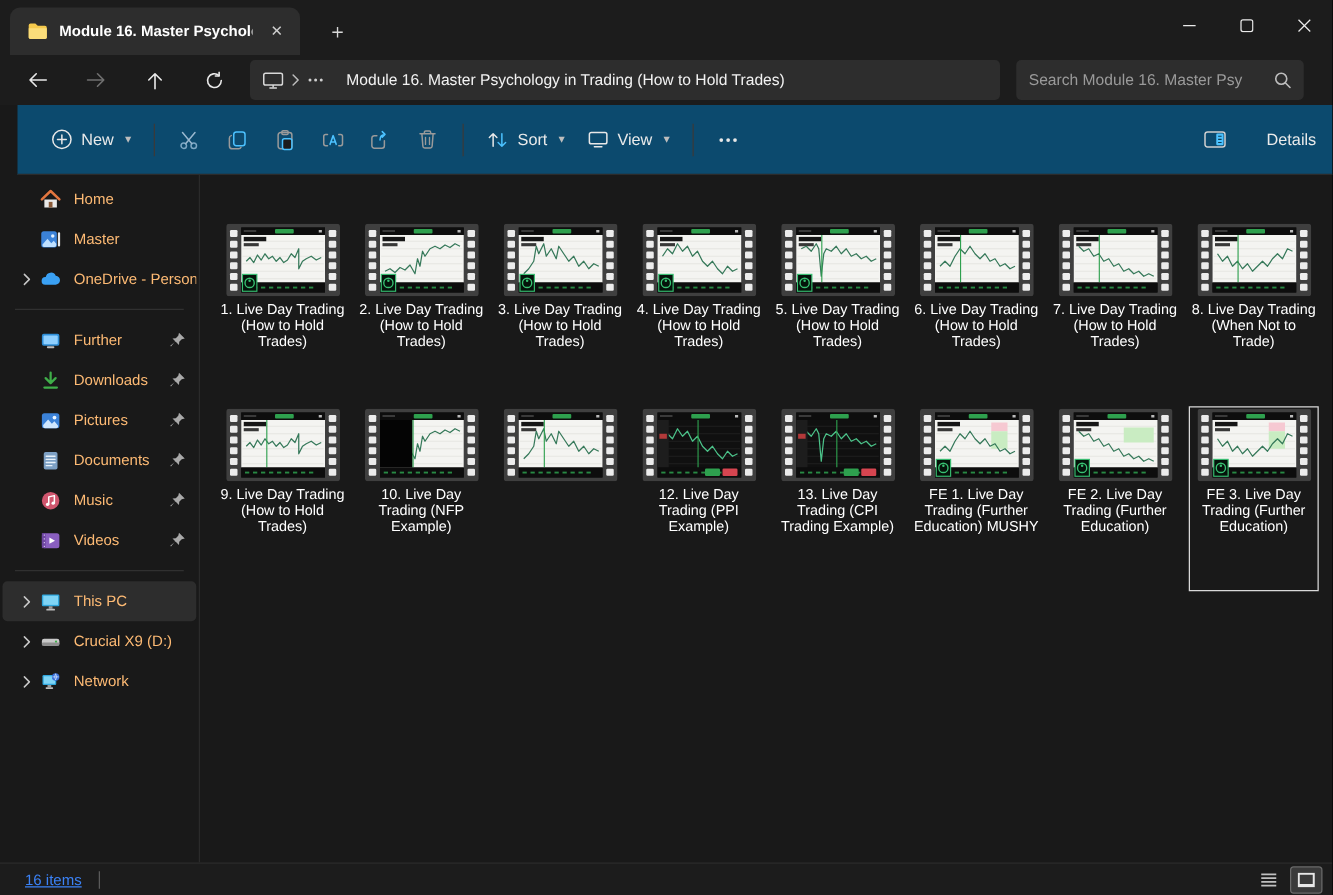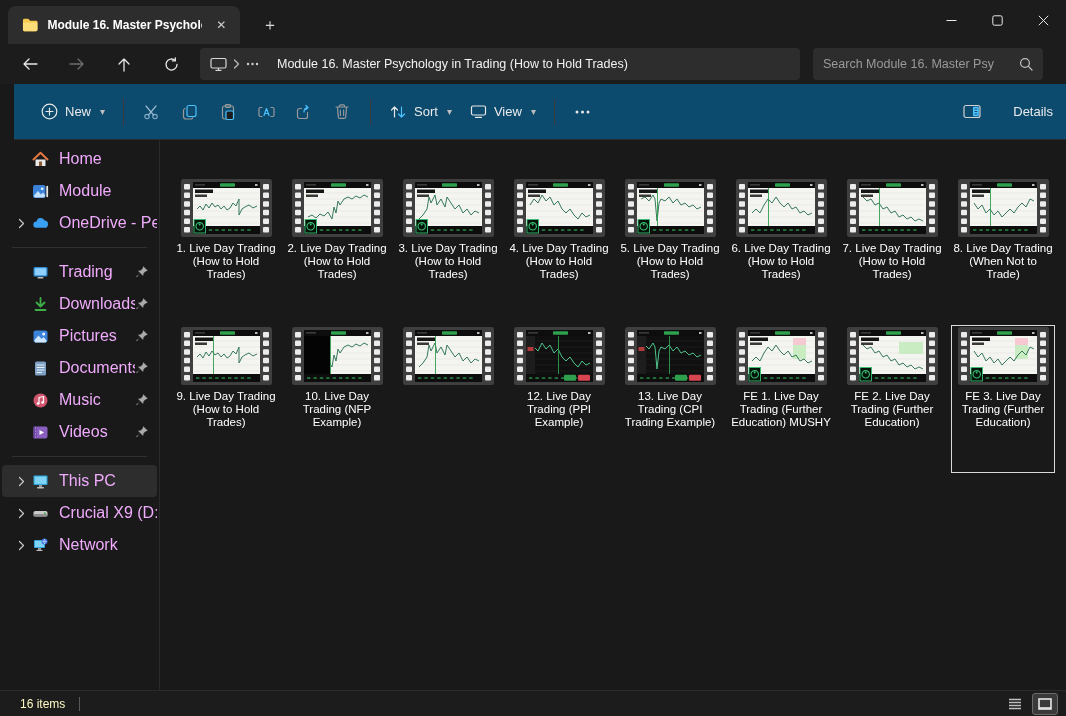--- a/index.html
+++ b/index.html
@@ -49,40 +49,40 @@
   .tsep { width:1px; height:26px; background:#3a3a3a; margin:0 9px; }
   .chev { color:#bdbdbd; font-size:10px; margin-left:2px; }
   .toolbar .right { margin-left:auto;gap:32px; }
   
   .main { position:absolute; left:0; top:140px; width:1066px; height:550px; display:flex; }
   .sidebar { width:160px; height:100%; padding-top:3px; background:#191919; border-right:1px solid #2a2a2a; overflow:hidden; }
   .srow { height:32px; display:flex; align-items:center; padding-left:8px; margin:0 2px; border-radius:4px; }
   .srow.selected { background:#2d2d2d; }
   .schev { width:22px; display:flex; justify-content:center; color:#c8c8c8; }
   .sicon { width:17px; height:17px; margin-right:10px; flex:0 0 auto; }
-  .slabel { font-size:16px; color:#f0abfc; white-space:nowrap; overflow:hidden; flex:1; }
+  .slabel { font-size:12px; color:#fdba74; white-space:nowrap; overflow:hidden; flex:1; }
   .spin { width:14px; height:14px; margin-right:8px; flex:0 0 auto; }
   .ssep { height:1px; background:#303030; margin:8px 12px; }
   
   .content { flex:1; height:100%; overflow:hidden; }
   .grid {
     display:grid; grid-template-columns:repeat(8,104px); grid-auto-rows:148px;
     column-gap:7px; padding:37px 0 0 14px;
   }
   .cell { width:104px; display:flex; flex-direction:column; align-items:center; border:1px solid transparent; }
   .cell.selected { border:1px solid #d9d9d9; }
   .thumb { width:91px; height:58px; margin-top:1px; }
   .fname {
     margin-top:5px; font-size:11.5px; line-height:13px; color:#ffffff; text-align:center;
     width:102px; word-wrap:break-word;
   }
   
   .statusbar { position:absolute; left:0; top:690px; width:1066px; height:26px; background:#1c1c1c;
     border-top:1px solid #2a2a2a; display:flex; align-items:center; padding:0 8px 0 20px; }
-  .scount { font-size:12px; color:#fef9c3; }
+  .scount { font-size:12px; color:#3b82f6;text-decoration:underline; }
   .sdiv { width:1px; height:14px; background:#5a5a5a; margin-left:14px; }
   .sb-views { margin-left:auto; display:flex; gap:4px; }
   .sb-btn { width:26px; height:22px; display:flex; align-items:center; justify-content:center; border-radius:3px; border:1px solid transparent; }
   .sb-btn.selected { background:#3a3a3a; border:1px solid #6a6a6a; }
 </style>
 </head>
 <body>
 
 <div class="window">
 
@@ -267,21 +267,21 @@
       </div>
 
       <div class="srow">
         <span class="schev"></span>
         <svg class="sicon" viewBox="0 0 17 17">
             <rect x="1" y="2" width="12.5" height="13" rx="2" fill="#3b82d8"></rect>
             <path d="M2 12.5 L6 8 L9 11.5 L11 9.5 L13 12 v1 a1.5 1.5 0 0 1-1.5 1.5 h-8 A1.5 1.5 0 0 1 2 13.5 Z" fill="#bfe0ff"></path>
             <circle cx="10.2" cy="5.8" r="1.4" fill="#dff0ff"></circle>
             <rect x="14.3" y="2.8" width="1.8" height="11.4" rx="0.9" fill="#e8e8e8"></rect>
           </svg>
-        <span class="slabel">Module</span>
+        <span class="slabel">Master</span>
       </div>
 
       <div class="srow">
         <span class="schev">
           <svg width="7" height="11" viewBox="0 0 7 11">
               <path d="M1.5 1.5 L5.5 5.5 L1.5 9.5" fill="none" stroke="#c8c8c8" stroke-width="1.2" stroke-linecap="round" stroke-linejoin="round"></path>
             </svg>
         </span>
         <svg class="sicon" viewBox="0 0 17 17">
             <path d="M4.2 12.8 a3.1 3.1 0 0 1 0.4-6.2 a4.2 4.2 0 0 1 8-1 a3.6 3.6 0 0 1-0.4 7.2 Z" fill="#3aa0f3"></path>
@@ -291,21 +291,21 @@
 
       <div class="ssep"></div>
 
       <div class="srow">
         <span class="schev"></span>
         <svg class="sicon" viewBox="0 0 17 17">
             <rect x="1.5" y="3" width="14" height="9.5" rx="1.5" fill="#2f8fd8"></rect>
             <rect x="2.8" y="4.3" width="11.4" height="7" rx="0.8" fill="#8fd0ff"></rect>
             <rect x="5.5" y="13" width="6" height="1.6" rx="0.8" fill="#bdbdbd"></rect>
           </svg>
-        <span class="slabel">Trading</span>
+        <span class="slabel">Further</span>
         <svg class="spin" viewBox="0 0 14 14">
             <path d="M8.2 1.2 L12.8 5.8 L10.4 6.4 L8.4 8.4 L8.2 11 L5.2 8 L1.8 12.2 L1.2 11.6 L5.4 8.2 L3 5.8 L5.6 5.6 L7.6 3.6 Z" fill="#a9a9a9"></path>
           </svg>
       </div>
 
       <div class="srow">
         <span class="schev"></span>
         <svg class="sicon" viewBox="0 0 17 17">
             <path d="M8.5 2 v8 M4.5 6.5 L8.5 10.5 L12.5 6.5" fill="none" stroke="#3fae49" stroke-width="1.8" stroke-linecap="round" stroke-linejoin="round"></path>
             <line x1="3.5" y1="14" x2="13.5" y2="14" stroke="#3fae49" stroke-width="1.8" stroke-linecap="round"></line>

